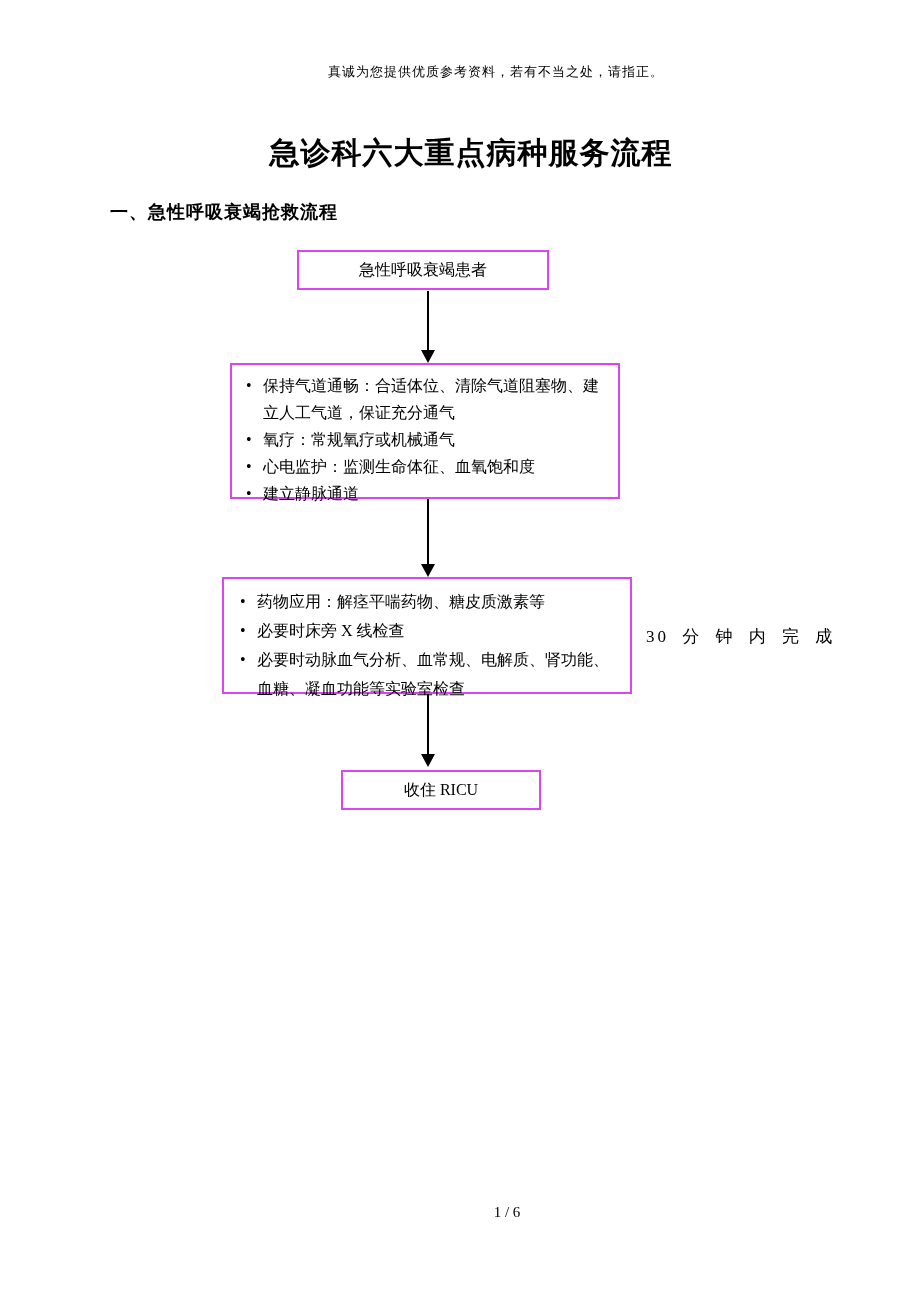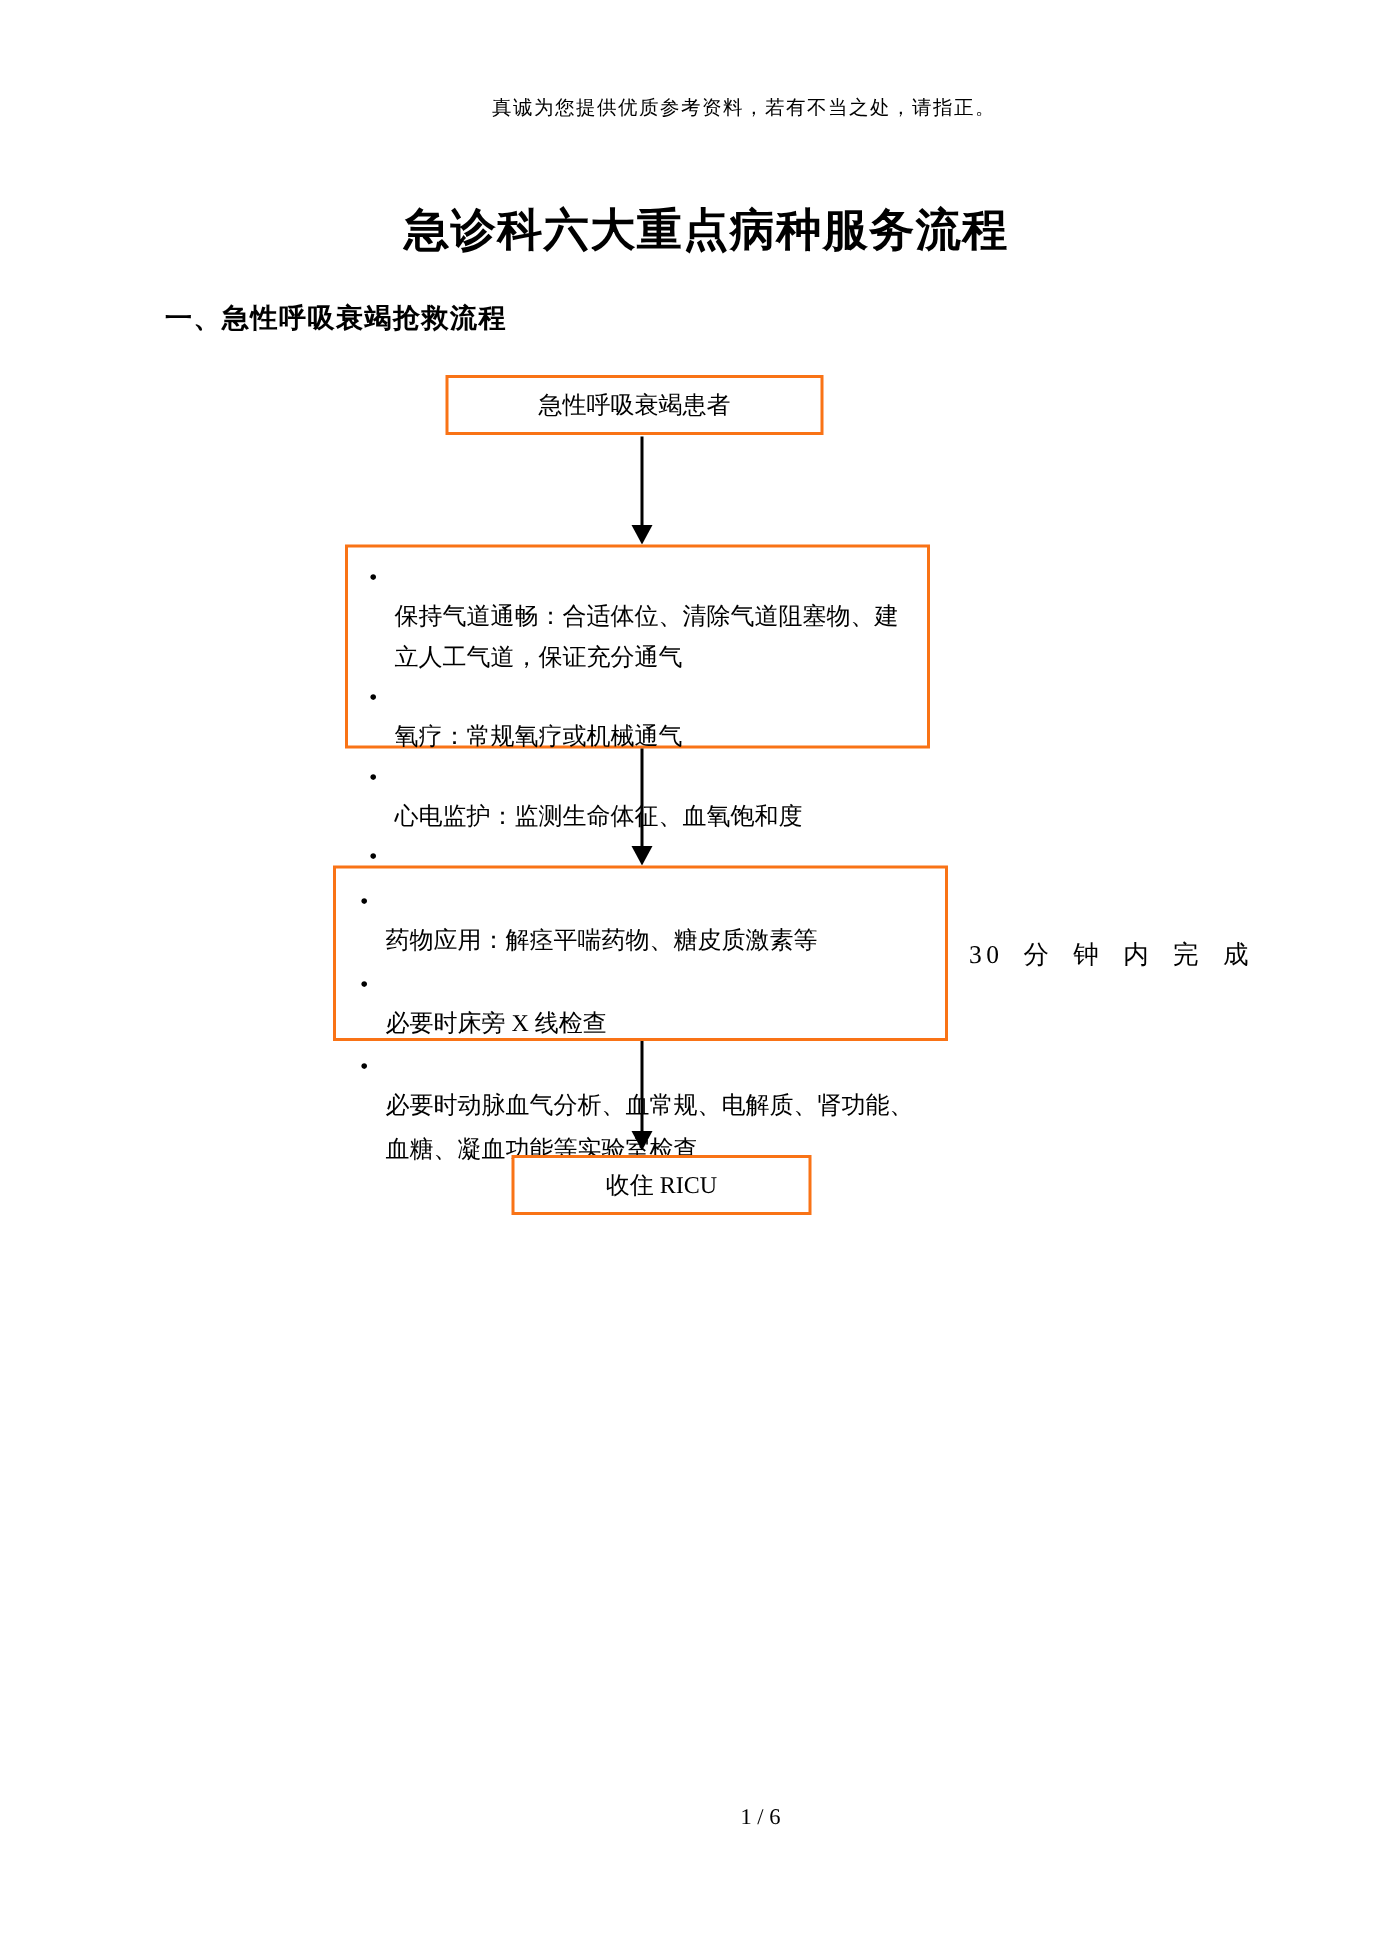--- a/index.html
+++ b/index.html
@@ -26,34 +26,34 @@
     letter-spacing:1px;
     padding-left:11px;
   }
   .section-heading{
     position:absolute;top:200px;left:110px;
     font-size:18px;font-weight:bold;
     letter-spacing:1px;
   }
   .flow-box{
     position:absolute;
-    border:2px solid #f97316;
+    border:2px solid #d946ef;
     background:#ffffff;
     box-sizing:border-box;
   }
   .flow-box.center-label{
     display:flex;align-items:center;justify-content:center;
     font-size:16px;
   }
   .bullets{margin:0;}
   .bullets-a{padding:7px 6px 0 14px;font-size:16px;line-height:27px;}
   .bullets-b{padding:8px 6px 0 16px;font-size:16px;line-height:29px;}
   .bullet-row{display:flex;}
   .bullet-dot{flex:0 0 17px;width:17px;}
-  .bullet-text{flex:1;margin-top:26px;}
+  .bullet-text{flex:1;}
   .arrow{
     position:absolute;width:14px;
     display:flex;flex-direction:column;align-items:center;
   }
   .arrow-line{width:2px;flex:1;background:#000000;}
   .arrow-head{
     width:0;height:0;margin-top:-1px;
     border-left:7px solid transparent;
     border-right:7px solid transparent;
     border-top:13px solid #000000;

